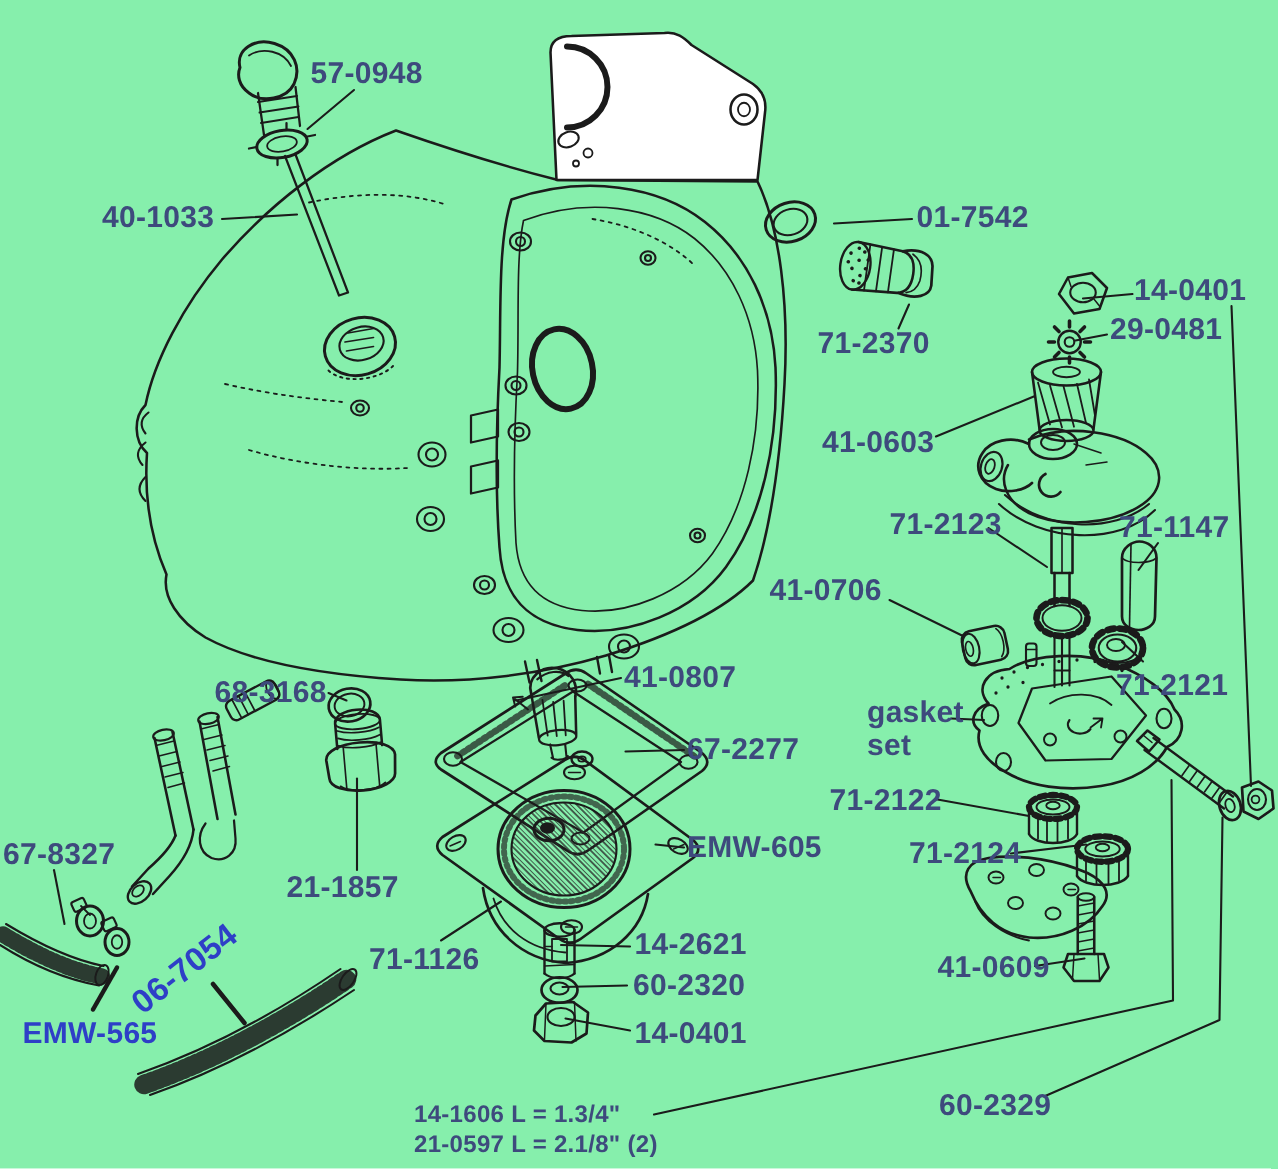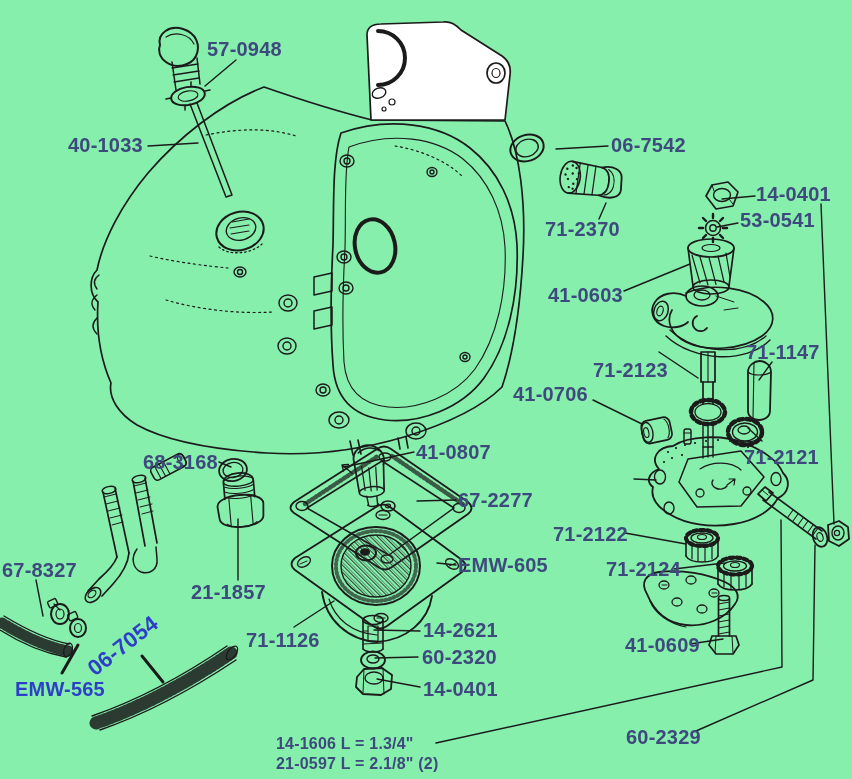--- a/index.html
+++ b/index.html
@@ -368,29 +368,31 @@
     <path d="M696,731 L813,680 L815,545"></path>
     <path d="M436,743 L782,667 L781,520"></path>
     <path d="M62,673 L78,645" stroke-width="3"></path>
     <path d="M142,656 L163,682" stroke-width="3"></path>
   </g>
 </g>
 </svg>
 
 <div class="lbl" style="left:207px;top:38px">57-0948</div>
 <div class="lbl" style="left:68px;top:134px">40-1033</div>
-<div class="lbl" style="left:611px;top:134px">06-7542</div>
+<div class="lbl" style="left:611px;top:134px">01-7542</div>
 <div class="lbl" style="left:545px;top:218px">71-2370</div>
 <div class="lbl" style="left:756px;top:183px">14-0401</div>
-<div class="lbl" style="left:740px;top:209px">53-0541</div>
+<div class="lbl" style="left:740px;top:209px">29-0481</div>
 <div class="lbl" style="left:548px;top:284px">41-0603</div>
-<div class="lbl" style="left:593px;top:359px">71-2123</div>
+<div class="lbl" style="left:593px;top:339px">71-2123</div>
 <div class="lbl" style="left:746px;top:341px">71-1147</div>
 <div class="lbl" style="left:513px;top:383px">41-0706</div>
 <div class="lbl" style="left:744px;top:446px">71-2121</div>
+<div class="lbl" style="left:578px;top:464px">gasket
+set</div>
 <div class="lbl" style="left:416px;top:441px">41-0807</div>
 <div class="lbl" style="left:458px;top:489px">67-2277</div>
 <div class="lbl" style="left:458px;top:554px">EMW-605</div>
 <div class="lbl" style="left:553px;top:523px">71-2122</div>
 <div class="lbl" style="left:606px;top:558px">71-2124</div>
 <div class="lbl" style="left:143px;top:451px">68-3168</div>
 <div class="lbl" style="left:191px;top:581px">21-1857</div>
 <div class="lbl" style="left:2px;top:559px">67-8327</div>
 <div class="lbl blue" style="left:15px;top:678px">EMW-565</div>
 <div class="lbl blue rot" style="left:82px;top:635px">06-7054</div>

